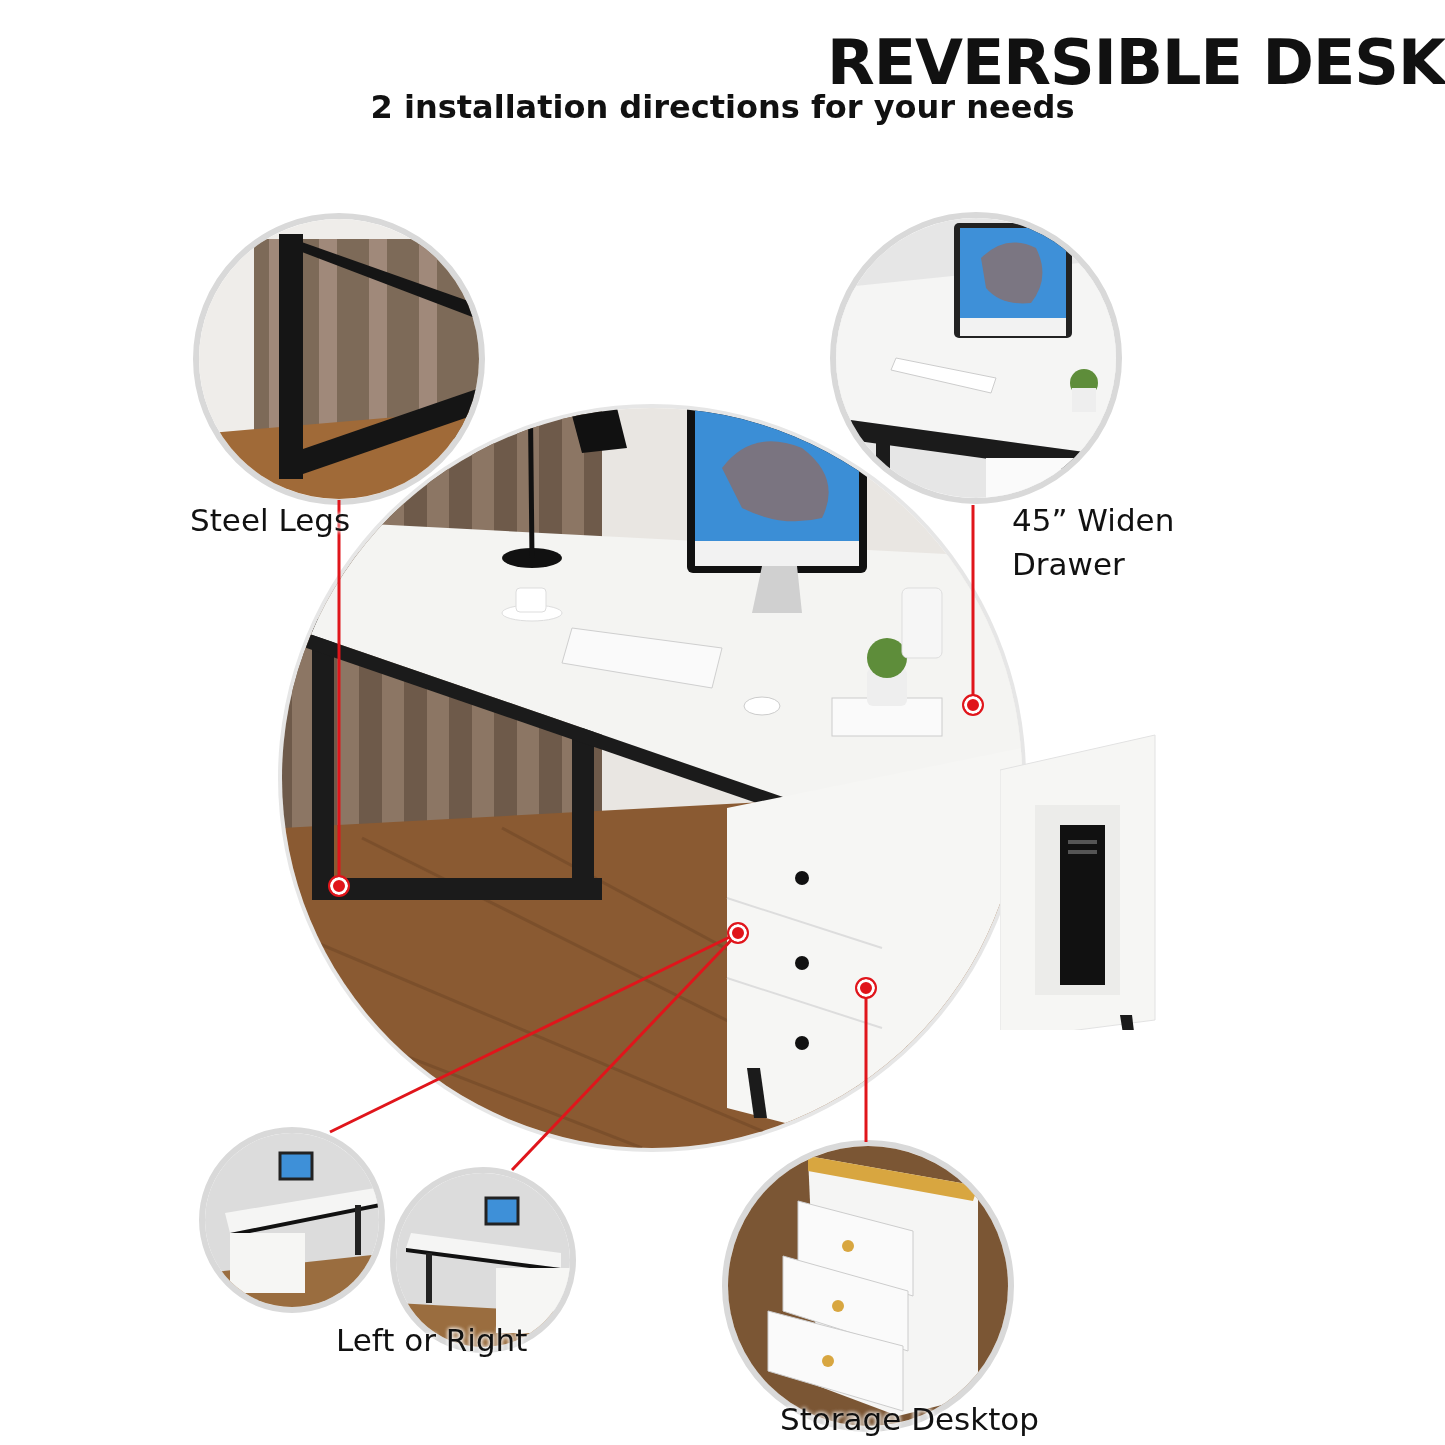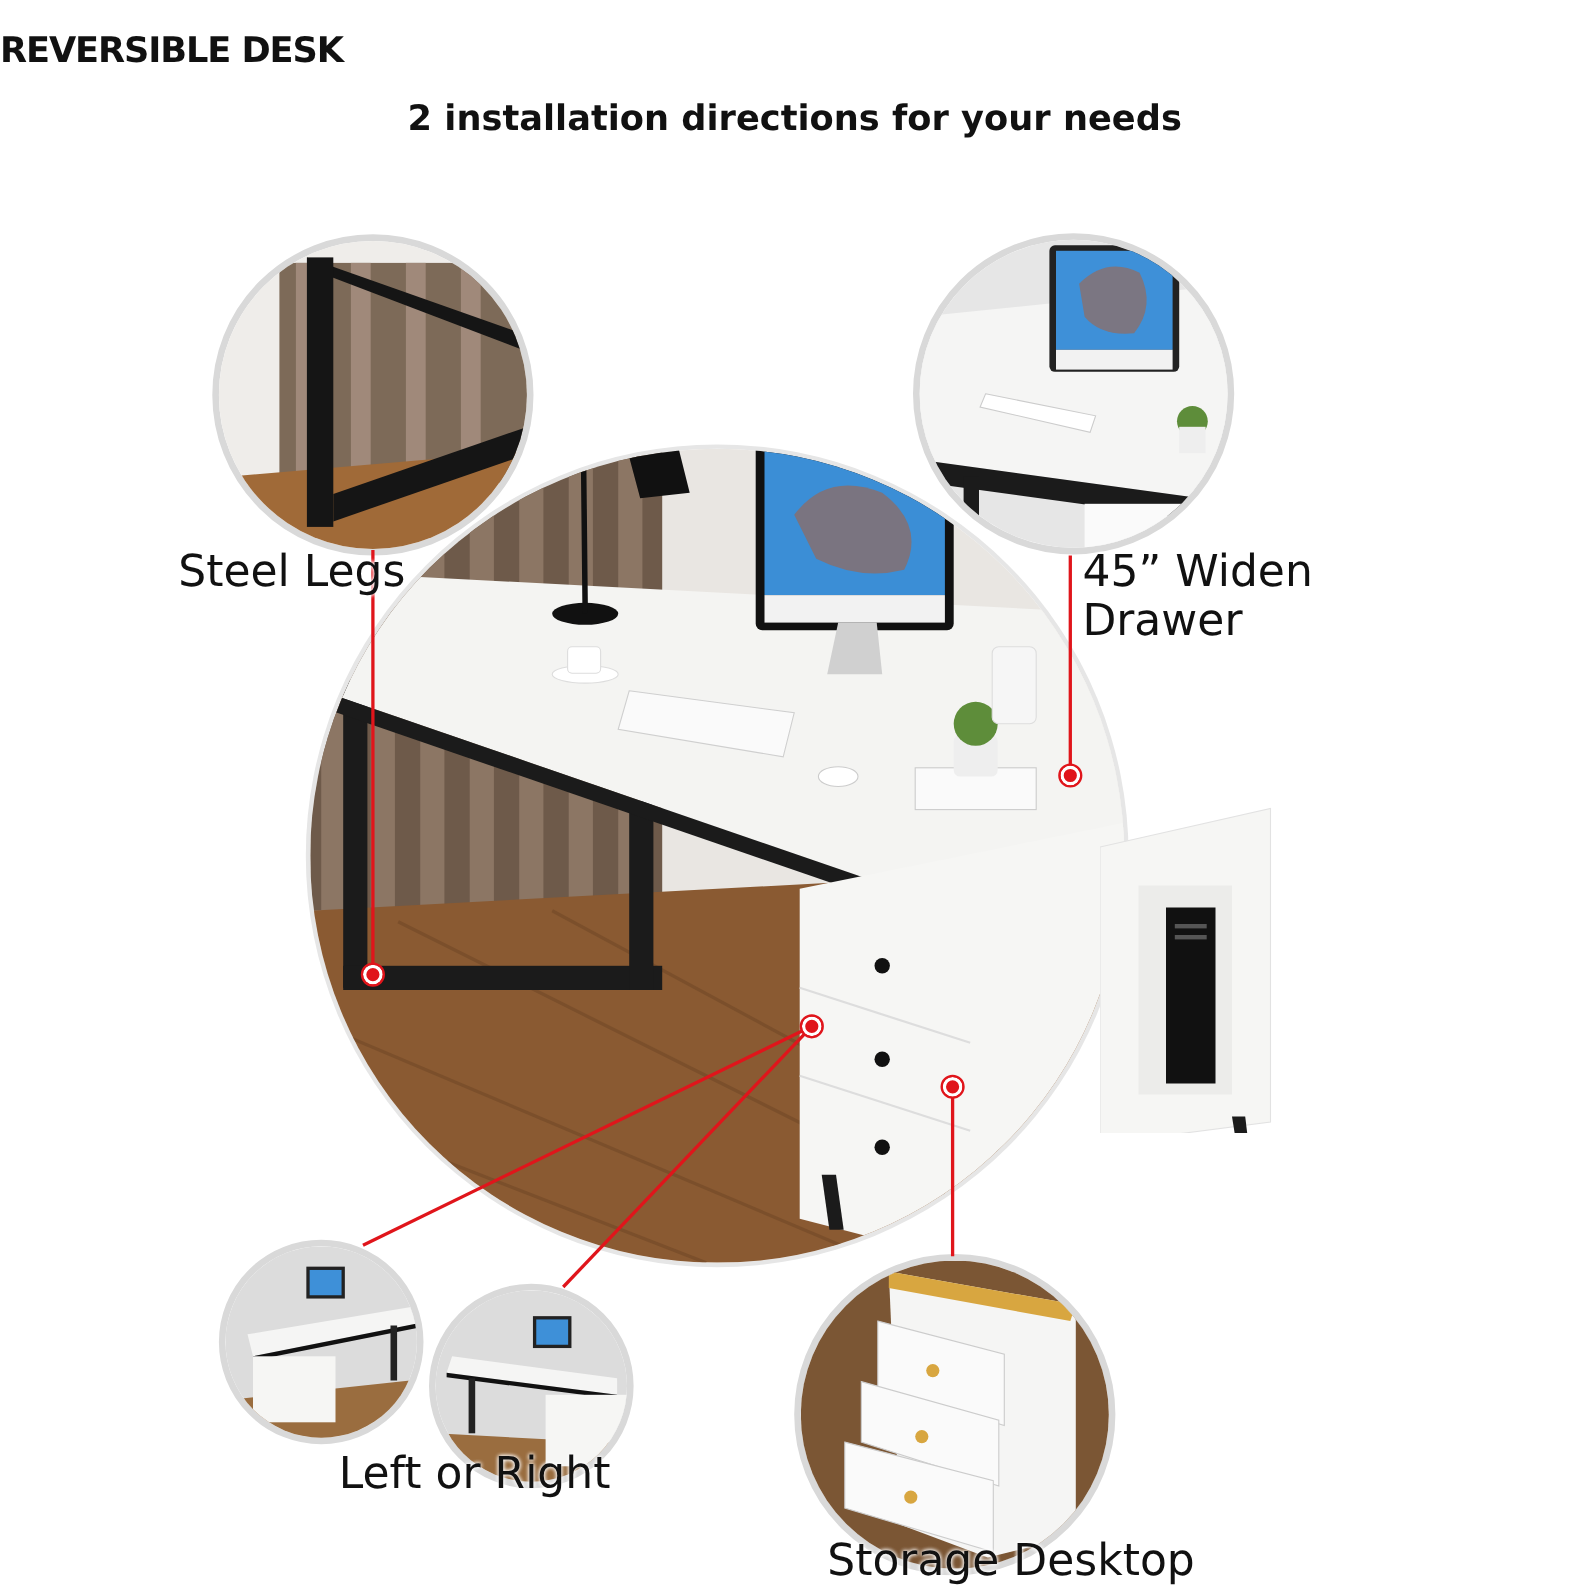--- a/index.html
+++ b/index.html
@@ -1,20 +1,20 @@
 <!DOCTYPE html>
 <html><head>
 <meta charset="utf-8">
 <style>
   html,body{margin:0;padding:0;background:#fff;}
   body{width:1445px;height:1445px;position:relative;overflow:hidden;font-family:"DejaVu Sans","Liberation Sans",sans-serif;color:#111;}
-  .title{position:absolute;left:0;width:1445px;text-align:left;top:26px;font-size:32px;font-weight:bold;letter-spacing:-1px;font-family:"DejaVu Sans",sans-serif;}
+  .title{position:absolute;left:0;width:1445px;text-align:right;top:26px;font-size:62px;font-weight:bold;letter-spacing:-1px;font-family:"DejaVu Sans",sans-serif;}
   .subtitle{position:absolute;left:0;width:1445px;text-align:center;top:88px;font-size:32px;font-weight:bold;font-family:"DejaVu Sans",sans-serif;}
   .ghost{position:absolute;left:360px;top:-22px;width:740px;height:28px;font-size:34px;font-weight:bold;color:#f3f0d0;opacity:.6;text-align:center;overflow:hidden;}
-  .label{position:absolute;font-size:40px;color:#111;white-space:nowrap;line-height:44px;text-shadow:0 0 4px #fff,0 0 4px #fff;}
+  .label{position:absolute;font-size:31px;color:#111;white-space:nowrap;line-height:44px;text-shadow:0 0 4px #fff,0 0 4px #fff;margin-left:28px;}
   .circle{position:absolute;border-radius:50%;overflow:hidden;border:6px solid #d9d9d9;box-sizing:border-box;}
   .big{border:none;box-shadow:0 0 0 4px #e6e6e6;}
   svg{display:block}
   .dot{position:absolute;width:22px;height:22px;border-radius:50%;background:#e0151b;box-shadow:0 0 0 3px #fff inset;border:2px solid #e0151b;box-sizing:border-box;}
   .dot::after{content:"";position:absolute;left:5px;top:5px;width:8px;height:8px;border-radius:50%;background:#e0151b;}
 </style>
 </head>
 <body>
 
 <div>

